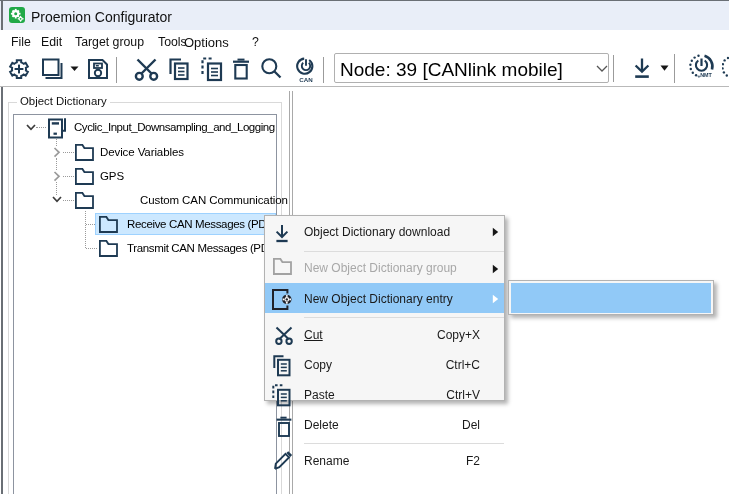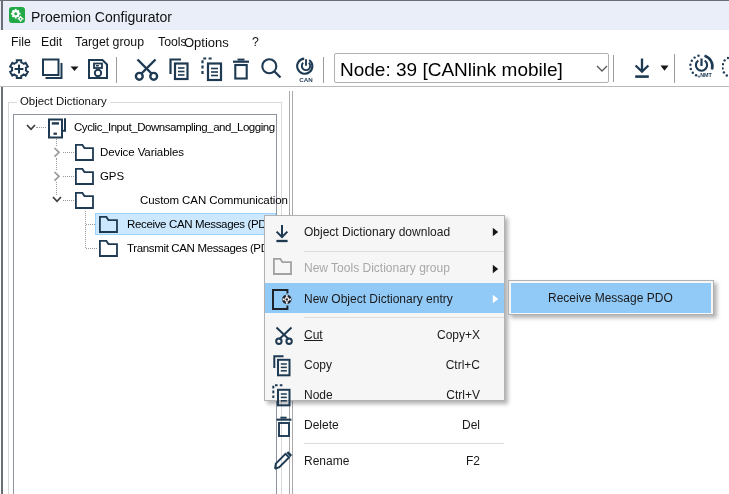--- a/index.html
+++ b/index.html
@@ -311,25 +311,25 @@
       <rect x="4.4" y="0.7" width="6.2" height="1.9" fill="#1e3a53"></rect>
       <rect x="0.6" y="2.6" width="14.8" height="2.1" fill="#1e3a53"></rect>
       <rect x="3" y="7" width="10" height="13" fill="none" stroke="#1e3a53" stroke-width="1.9"></rect>
     </svg>
     <svg class="abs" style="left:9px;top:233px;" width="20" height="21" viewBox="0 0 20 21">
       <path d="M1 19.8 L1.8 14.6 L11.5 4.9 L15 8.4 L5.3 18.1 L0.9 19.9" fill="none" stroke="#1e3a53" stroke-width="1.9"></path>
       <path d="M13.3 3.1 L17.2 7" stroke="#1e3a53" stroke-width="2.6"></path>
     </svg>
 
     <div class="abs mtxt" style="left:39px;top:9px;">Object Dictionary download</div>
-    <div class="abs mtxt dis" style="left:39px;top:45px;">New Tools Dictionary group</div>
+    <div class="abs mtxt dis" style="left:39px;top:45px;">New Object Dictionary group</div>
     <div class="abs mtxt" style="left:39px;top:76px;">New Object Dictionary entry</div>
     <div class="abs mtxt" style="left:39px;top:112px;text-decoration:underline;">Cut</div>
     <div class="abs mtxt" style="left:39px;top:142px;">Copy</div>
-    <div class="abs mtxt" style="left:39px;top:172px;">Node</div>
+    <div class="abs mtxt" style="left:39px;top:172px;">Paste</div>
     <div class="abs mtxt" style="left:39px;top:202px;">Delete</div>
     <div class="abs mtxt" style="left:39px;top:238px;">Rename</div>
 
     <div class="abs mtxt sc" style="top:112px;">Copy+X</div>
     <div class="abs mtxt sc" style="top:142px;">Ctrl+C</div>
     <div class="abs mtxt sc" style="top:172px;">Ctrl+V</div>
     <div class="abs mtxt sc" style="top:202px;">Del</div>
     <div class="abs mtxt sc" style="top:238px;">F2</div>
 
     <div class="abs" style="left:39px;top:35px;width:200px;height:1px;background:#dcdcdc;"></div>
@@ -342,17 +342,16 @@
     <svg class="abs" style="left:227px;top:48px;" width="7" height="10" viewBox="0 0 7 10">
       <path d="M0.8 0.8 L6.2 5 L0.8 9.2 Z" fill="#161616"></path>
     </svg>
     <svg class="abs" style="left:227px;top:78px;" width="7" height="10" viewBox="0 0 7 10">
       <path d="M0.8 0.8 L6.2 5 L0.8 9.2 Z" fill="#fff"></path>
     </svg>
   </div>
 
   <div class="abs" style="left:508px;top:280px;width:206px;height:35px;background:#f6f6f6;border:1px solid #b2b2b2;box-shadow:3px 3px 4px rgba(0,0,0,0.3);">
     <div class="abs" style="left:2px;top:2px;width:200px;height:30px;background:#91c9f7;"></div>
-    <div class="abs mtxt" style="left:39px;top:10px;">Receive Message PDO</div>
   </div>
 
 </path>
   </div>
 
 </body></html>

